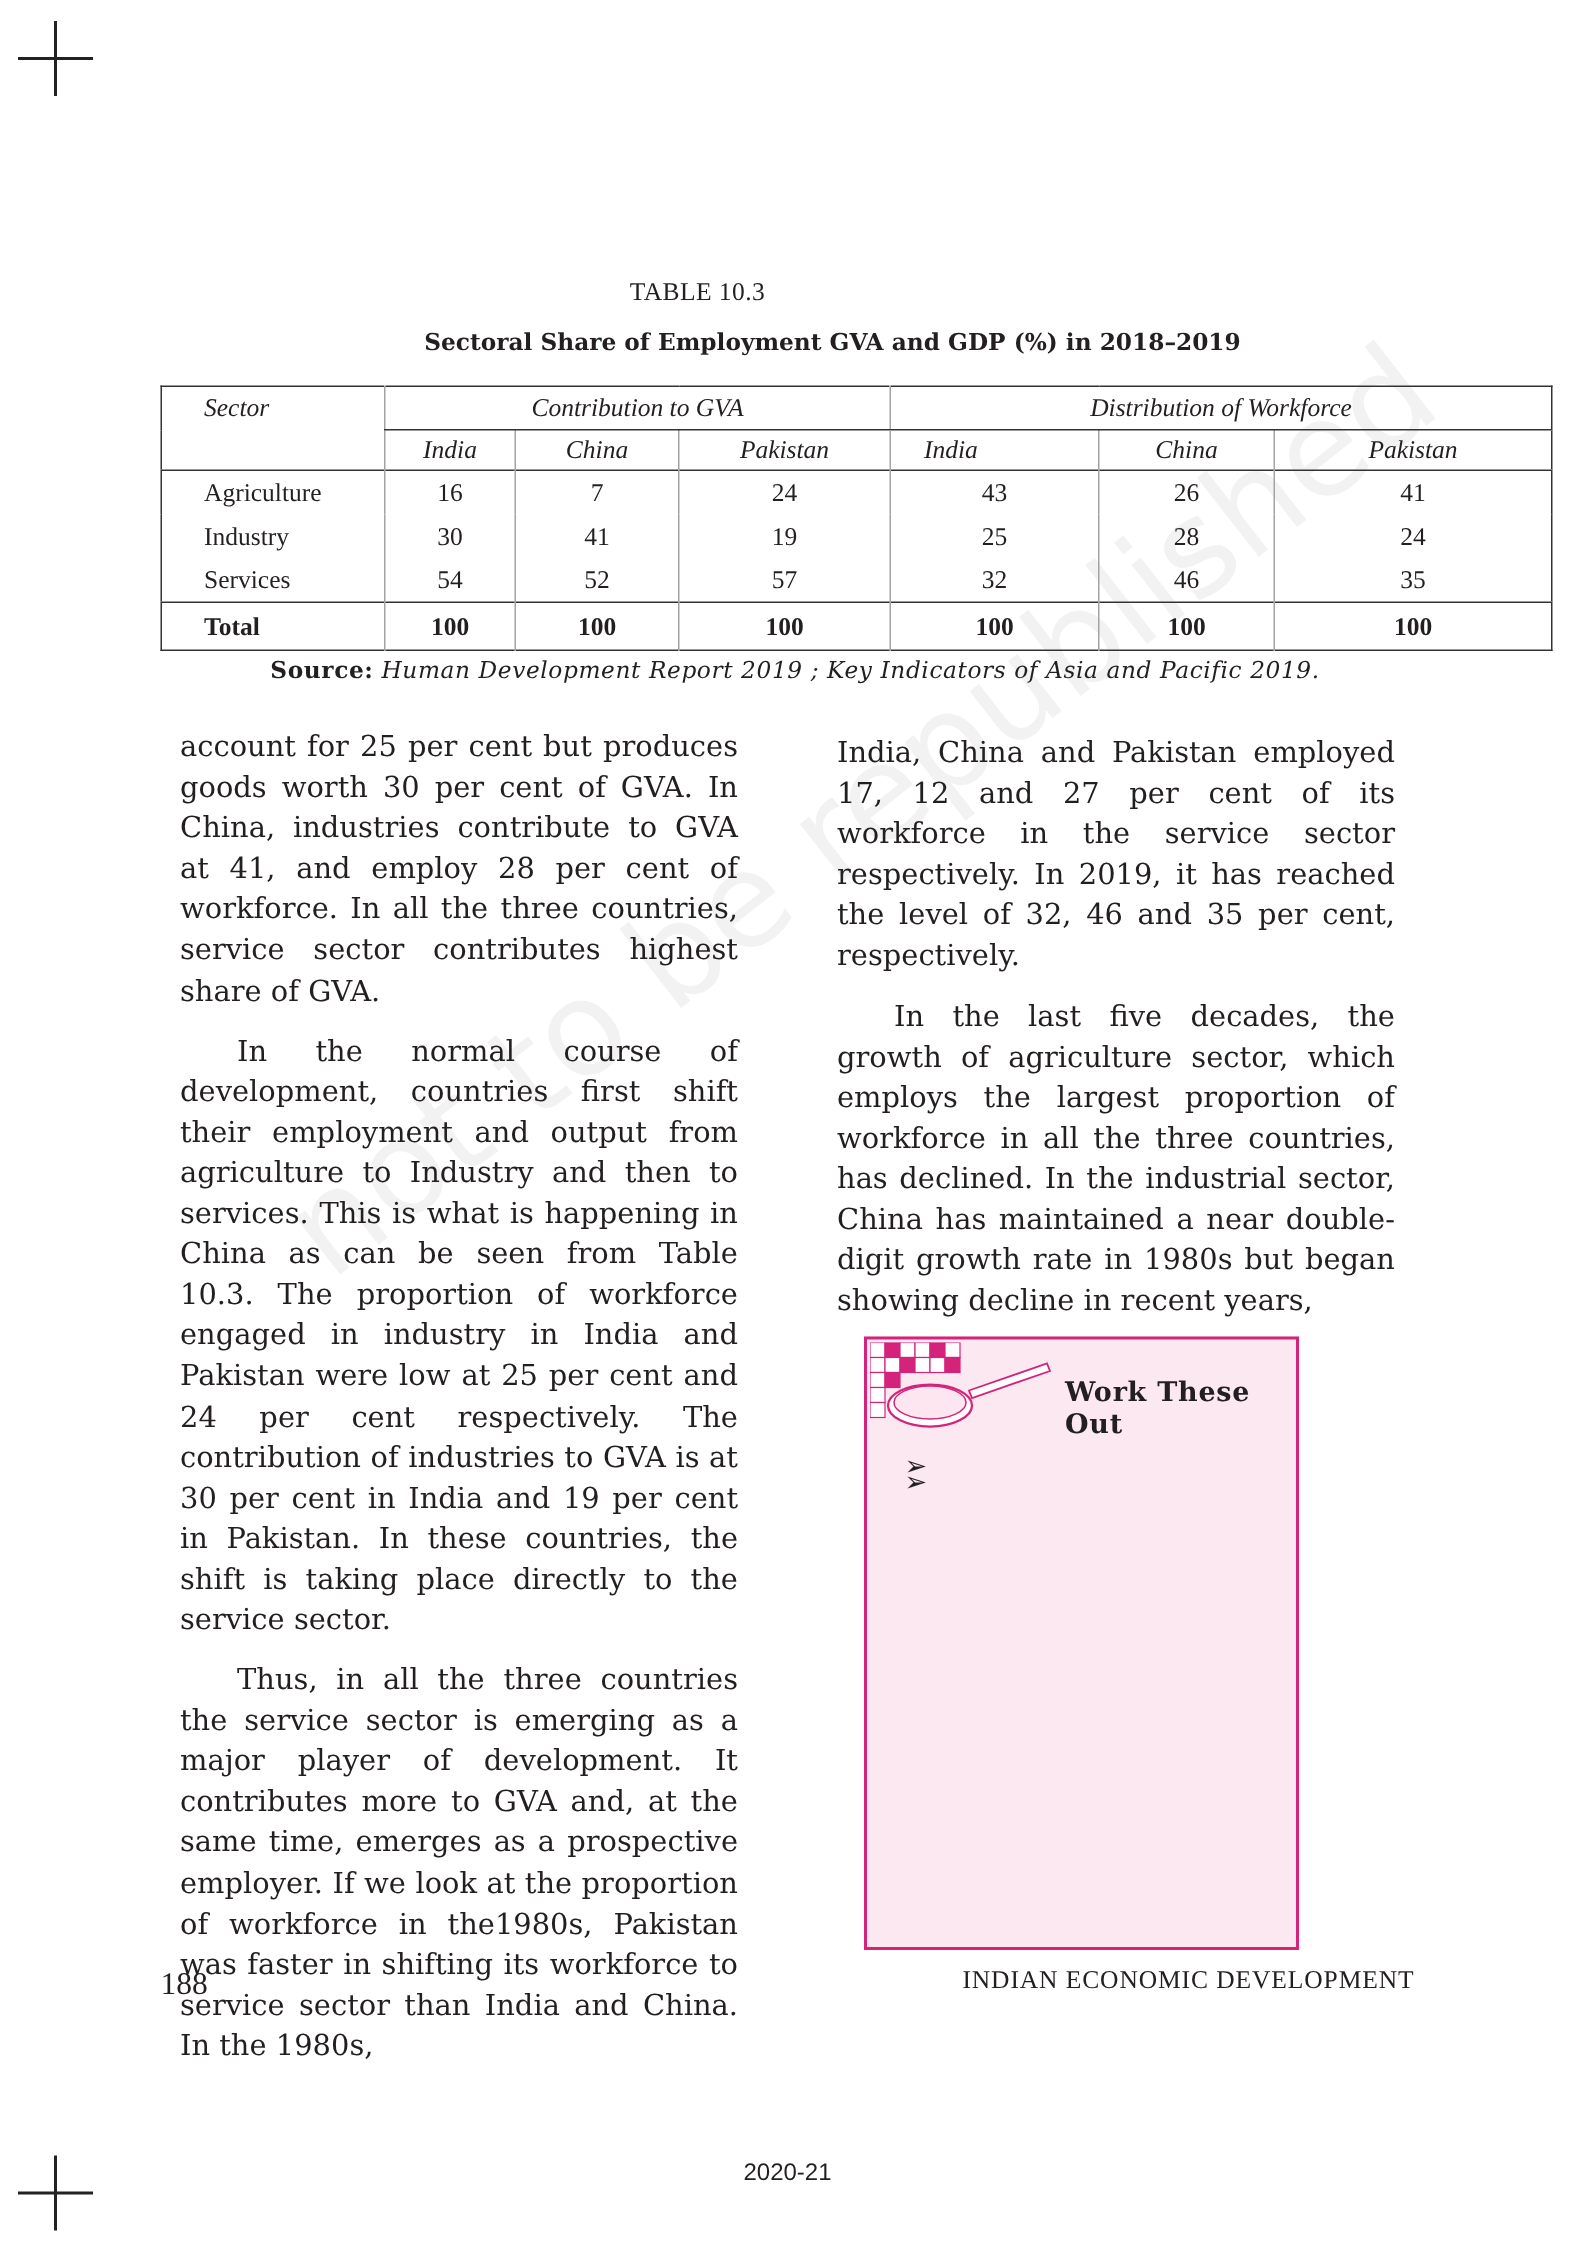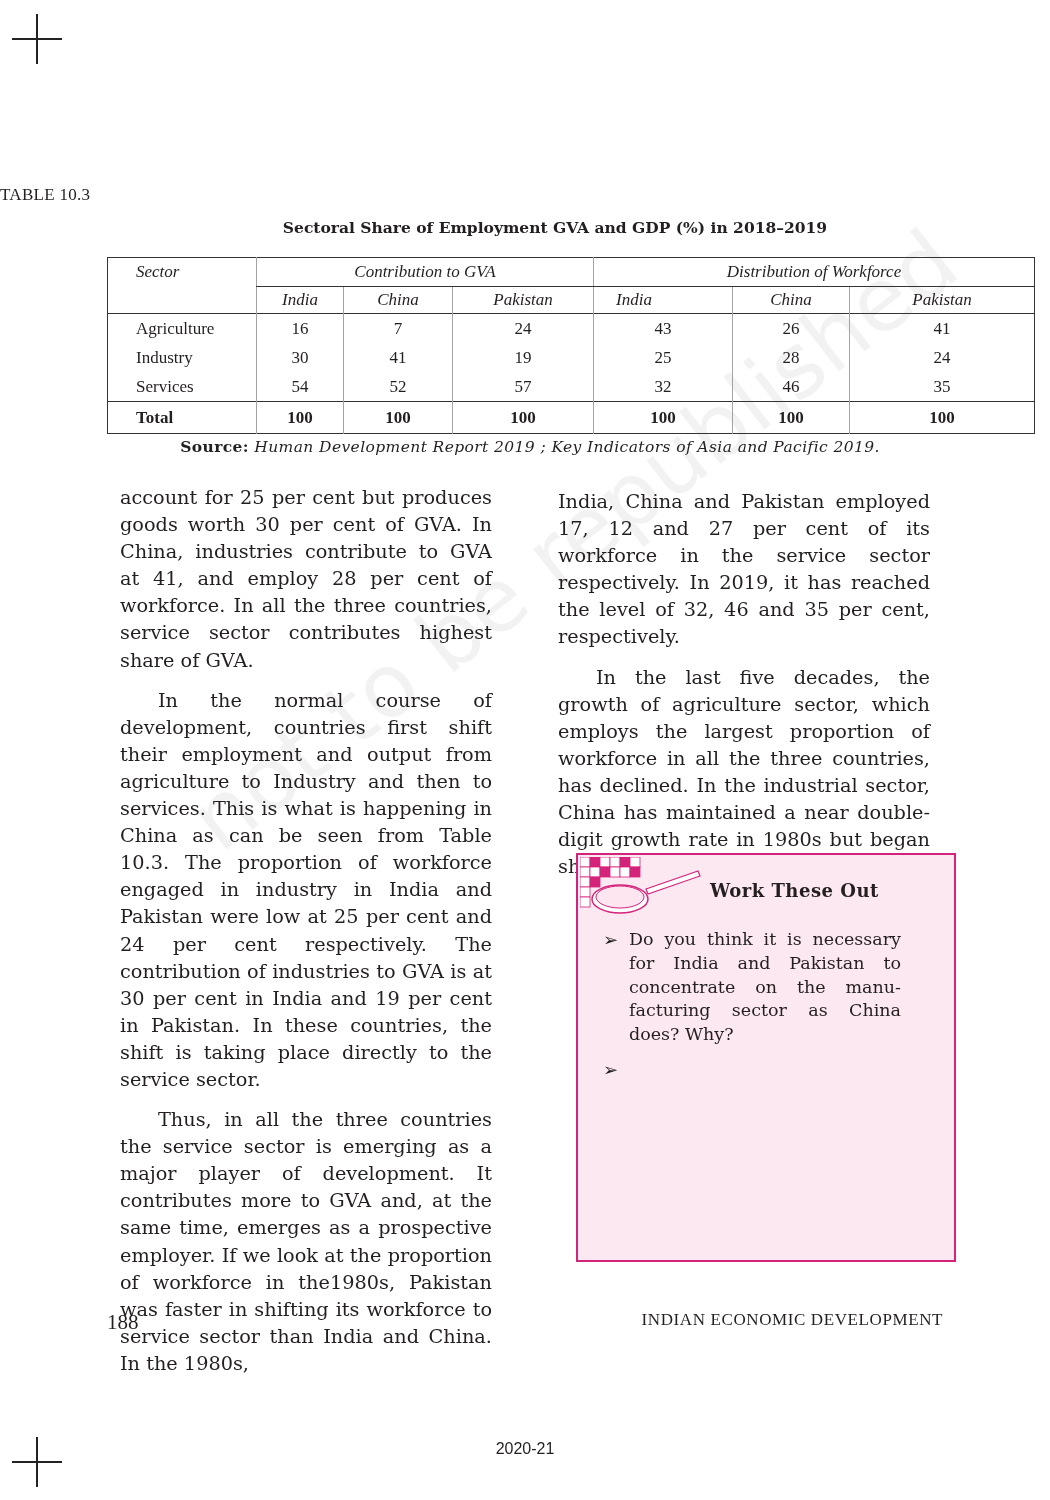--- a/index.html
+++ b/index.html
@@ -4,21 +4,21 @@
 <style>
   html, body { margin:0; padding:0; }
   body { width:1050px; height:1500px; background:#ffffff; position:relative; overflow:hidden;
          font-family:"DejaVu Serif", serif; color:#231f20; }
   .crop { position:absolute; width:50px; height:50px; }
   .crop::before { content:""; position:absolute; left:0; top:24px; width:50px; height:2px; background:#222; }
   .crop::after { content:""; position:absolute; left:24px; top:0; width:2px; height:50px; background:#222; }
   .crop.tl { left:12px; top:14px; }
   .crop.bl { left:12px; top:1437px; }
 
-  .table-num { position:absolute; left:0; width:930px; top:185px; text-align:left;
+  .table-num { position:absolute; left:0; width:930px; top:185px; text-align:center;
                font-family:"Liberation Serif", serif; font-size:17px; letter-spacing:0.3px; }
   .table-title { position:absolute; left:0; width:1110px; top:218px; text-align:center;
                  font-family:"DejaVu Serif", serif; font-weight:bold; font-size:15.5px; }
 
   table.data { position:absolute; left:107px; top:257px; width:928px; border-collapse:collapse;
                font-family:"Liberation Serif", serif; font-size:17px; }
   table.data td, table.data th { padding:0; font-weight:normal; }
   table.data .hdr1 td { height:28px; border-bottom:1px solid #333; }
   table.data .hdr2 td { height:26px; font-style:italic;margin-left:41px; }
   table.data .body td { height:29px; }
@@ -37,21 +37,21 @@
   .col { position:absolute; font-family:"DejaVu Serif", serif; font-size:19.3px; line-height:27.1px;
          text-align:justify; }
   .col p { margin:13px; }
   .col p.ind { text-indent:38px; }
   .col.left { left:107px; top:471px; width:398px; }
   .col.right { left:545px; top:475px; width:398px; }
 
   .watermark { position:absolute; left:170px; top:790px; transform:rotate(-38deg); transform-origin:left top;
                font-family:"DejaVu Sans", sans-serif; font-size:88px; color:rgba(0,0,0,0.05); white-space:nowrap; }
 
-  .box { position:absolute; left:576px; top:853px; width:380px; height:409px; background:#fce8f1;
+  .box { position:absolute; left:576px; top:891px; width:290px; height:409px; background:#fce8f1;
          border:2px solid #d4237b; box-sizing:border-box; }
   .box .icon { position:absolute; left:2px; top:2px; width:130px; height:60px; }
   .box .box-title { position:absolute; left:132px; top:25px; font-family:"DejaVu Serif", serif;
                     font-weight:bold; font-size:18px; letter-spacing:0.5px; }
   .box ul { list-style:none; margin:0; padding:0; position:absolute; left:25px; top:73px; width:298px; }
   .box li { position:relative; padding-left:26px; font-family:"DejaVu Serif", serif; font-size:17.5px;
             line-height:23.8px; text-align:justify; margin-bottom:11px; }
   .box li .arrow { position:absolute; left:0; top:0; font-size:18px; }
 
   .footer-num { position:absolute; left:107px; top:1310px; font-family:"Liberation Serif", serif; font-size:21px; }
@@ -161,21 +161,20 @@
         <rect x="0" y="40" width="10" height="10" fill="#fff"></rect>
     </g>
     <ellipse cx="40" cy="42" rx="28" ry="14" fill="#fff" stroke="#d4237b" stroke-width="1.5"></ellipse>
     <ellipse cx="40" cy="40" rx="24" ry="11" fill="#fde6f0" stroke="#d4237b" stroke-width="1"></ellipse>
     <path d="M66 32 L118 14 L120 19 L68 37 Z" fill="#fff" stroke="#d4237b" stroke-width="1.2"></path>
   </svg>
   <div class="box-title">Work These Out</div>
   <ul>
     <li>
       <span class="arrow">➢</span>
-      <span>Do you think it is necessary for India and Pakistan to concentrate on the manu-facturing sector as China does? Why?</span>
     </li>
     <li>
       <span class="arrow">➢</span>
     </li>
   </ul>
 </div>
 
 <div class="footer-num">188</div>
 <div class="footer-book">INDIAN ECONOMIC DEVELOPMENT</div>
 <div class="year">2020-21</div>

